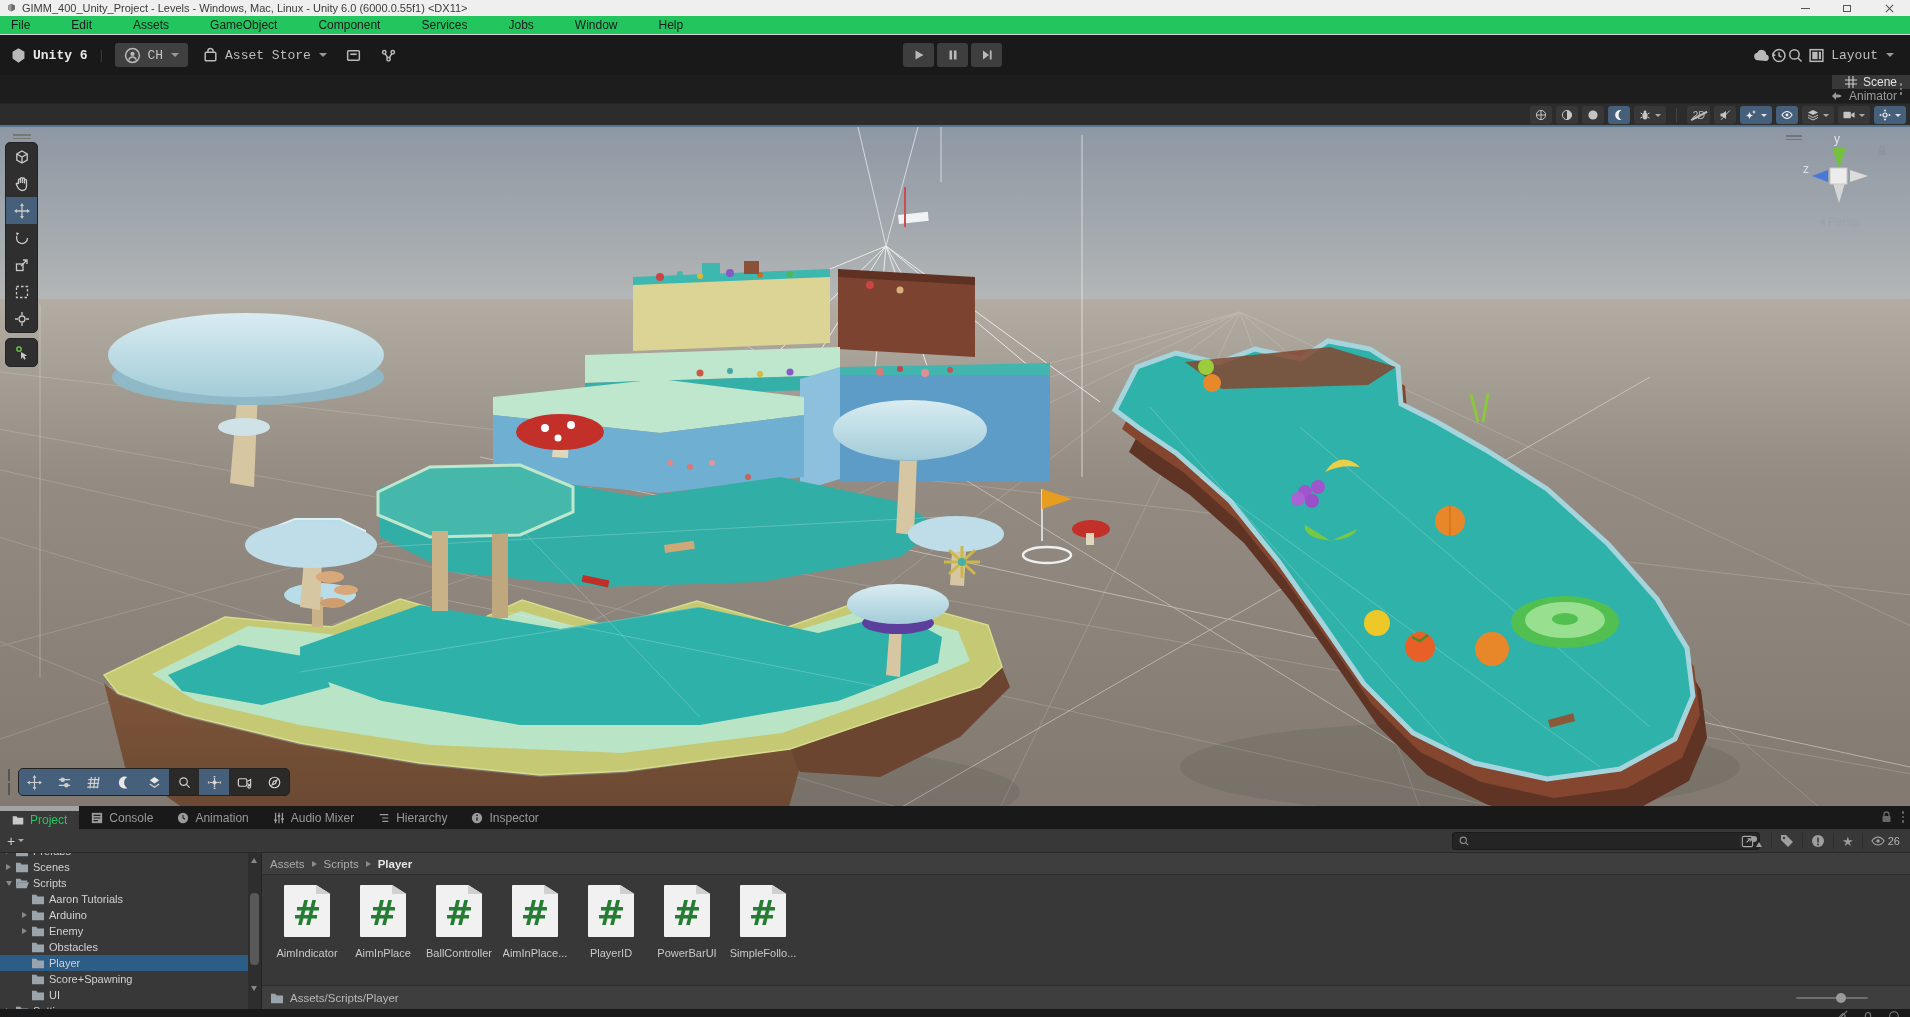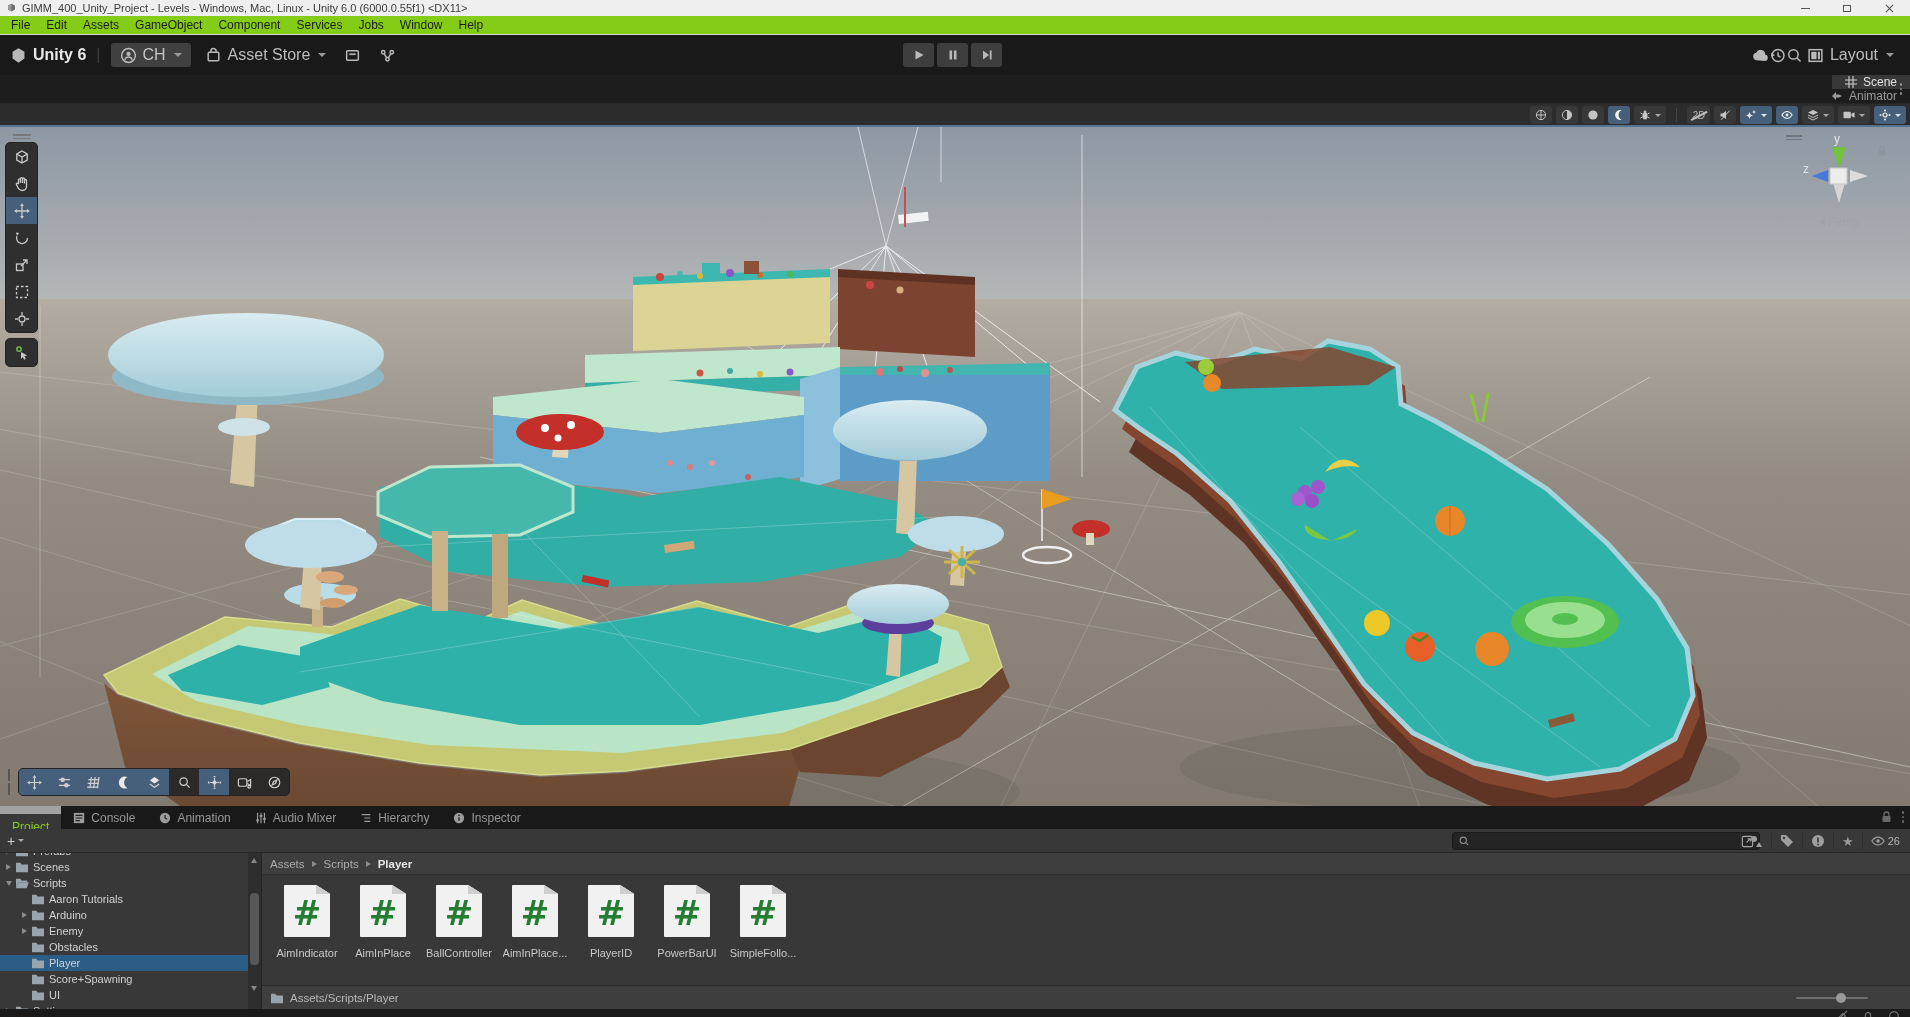--- a/index.html
+++ b/index.html
@@ -11,27 +11,27 @@
   .titlebar { height:16px; background:#efefef; display:flex; align-items:center;
     padding-left:4px; font-size:11px; color:#3a3a3a; position:relative; }
   .titlebar .appico { width:11px; height:11px; margin:0 5px 0 2px; }
   .winbtns { position:absolute; right:0; top:0; height:16px; display:flex; }
   .winbtn { width:42px; height:16px; display:flex; align-items:center; justify-content:center; color:#555; }
   .winbtn .ming { width:9px; height:1px; background:#555; }
   .winbtn .maxg { width:8px; height:7px; border:1px solid #555; }
   .winbtn svg { width:9px; height:9px; stroke:#555; stroke-width:1.2; }
 
   
-  .menubar { height:19px; background:#84cc16; border-bottom:1px solid #d9d9d9;
-    display:flex; align-items:center; font-size:12px; color:#1c1c1c; padding-left:3px; }
+  .menubar { height:19px; background:#22c55e; border-bottom:1px solid #d9d9d9;
+    display:flex; align-items:center; font-size:12px; color:#1c1c1c; padding-left:3px;gap:25px; }
   .menubar .mi { padding:0 8px; height:100%; display:flex; align-items:center; cursor:default; }
 
   
   .toolbar { height:40px; background:#191919; display:flex; align-items:center; position:relative;
-    color:#c4c4c4; font-size:16px; }
+    color:#c4c4c4; font-size:13px;font-family:Liberation Mono, monospace; }
   .tleft { display:flex; align-items:center; gap:10px; padding-left:10px; }
   .brand { display:flex; align-items:center; gap:6px; color:#e8e8e8; font-weight:bold; }
   .tsep { color:#3c3c3c; }
   .pill { display:flex; align-items:center; gap:6px; background:#404040; border-radius:3px;
     height:24px; padding:0 9px; }
   .flat { display:flex; align-items:center; gap:6px; height:24px; padding:0 4px; color:#bdbdbd; }
   .caret { width:0; height:0; border-left:4px solid transparent; border-right:4px solid transparent;
     border-top:4px solid #999; margin-left:2px; }
   .playgrp { position:absolute; left:903px; top:8px; display:flex; gap:3px; }
   .playbtn { width:31px; height:24px; background:#3e3e3e; border-radius:3px;
@@ -99,21 +99,21 @@
   
   .bottom-ov { position:absolute; left:4px; bottom:10px; display:flex; align-items:center; gap:4px; }
   .bbar { background:rgba(40,40,40,.95); border:1px solid #222; border-radius:5px; display:flex; overflow:hidden; }
   .bbtn { width:30px; height:26px; display:flex; align-items:center; justify-content:center; }
   .bbtn.blue { background:#46607c; }
   .bbtn svg { width:15px; height:15px; stroke:#cfcfcf; fill:none; stroke-width:1.3; }
 
   
   .docktabs { height:23px; background:#191919; display:flex; position:relative; }
   .dtab { height:23px; display:flex; align-items:center; gap:6px; padding:0 12px; font-size:12px; color:#989898; }
-  .dtab.active { background:#383838; color:#84cc16; border-top:8px solid #a3a3a3;flex-direction:column; }
+  .dtab.active { background:#383838; color:#22c55e; border-top:5px solid #a3a3a3; }
   .dtab svg { width:12px; height:12px; }
   .dockright { position:absolute; right:6px; top:5px; display:flex; gap:10px; align-items:center; opacity:.7; }
 
   .projtb { height:24px; background:#383838; border-bottom:1px solid #292929; display:flex;
     align-items:center; position:relative; color:#bcbcbc; }
   .plus { margin-left:7px; font-size:14px; color:#cfcfcf; display:flex; align-items:center; gap:3px; }
   .searchbox { position:absolute; left:1452px; top:3px; width:308px; height:18px; background:#242424;
     border:1px solid #1b1b1b; border-radius:3px; display:flex; align-items:center; padding:0 5px; gap:5px; }
   .searchbox input { flex:1; background:transparent; border:none; outline:none; color:#ddd; font-size:11px; }
   .ptbicons { position:absolute; right:2px; top:0; height:24px; display:flex; align-items:center; }

